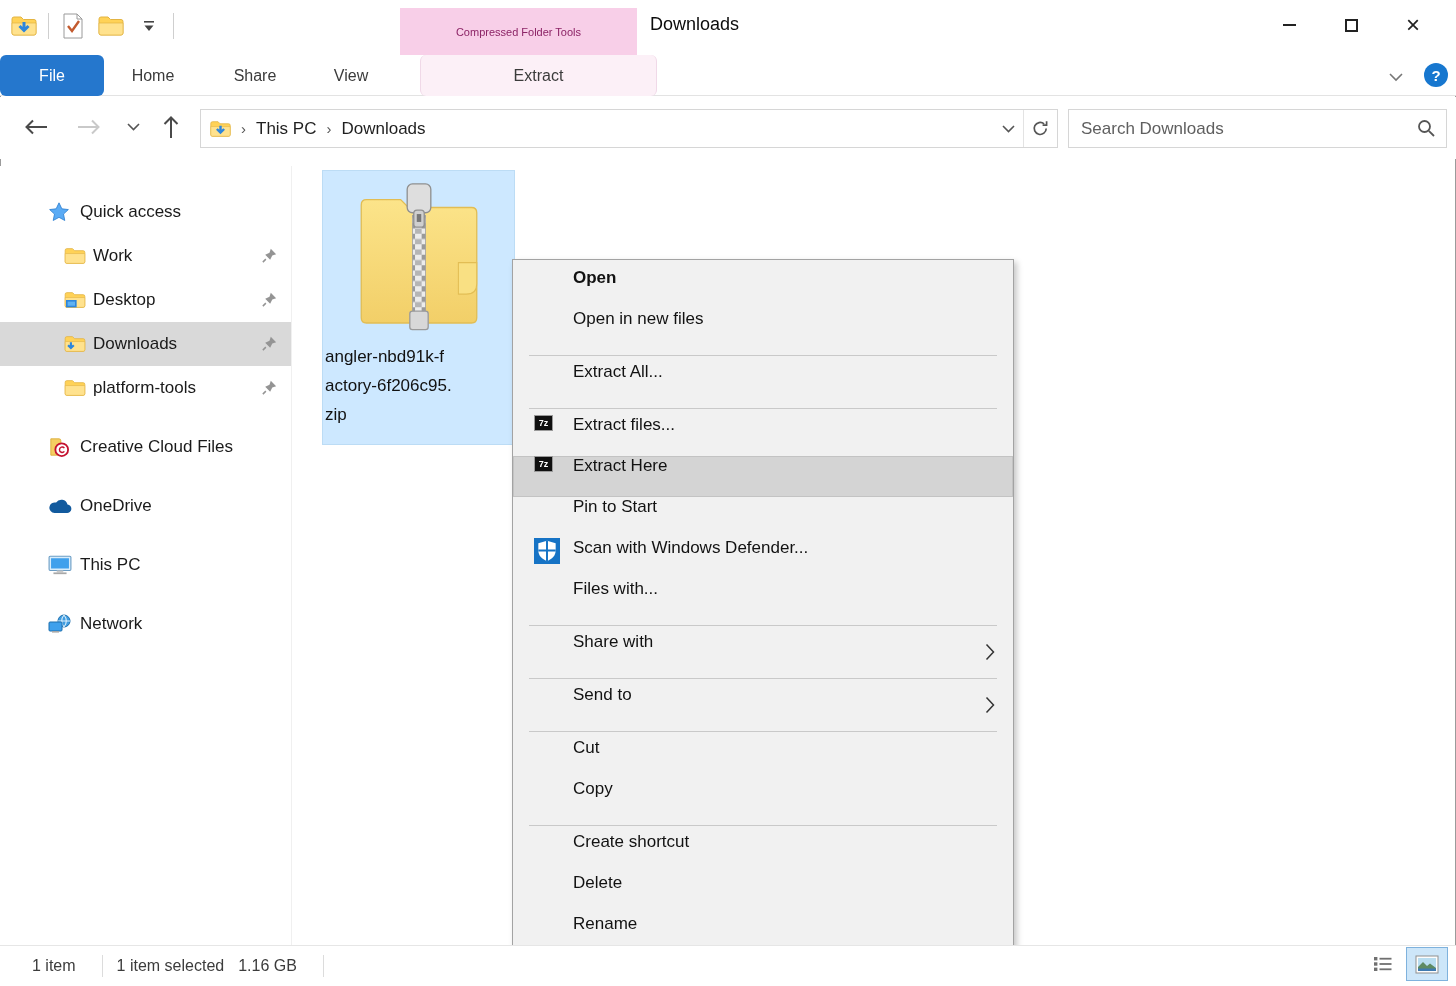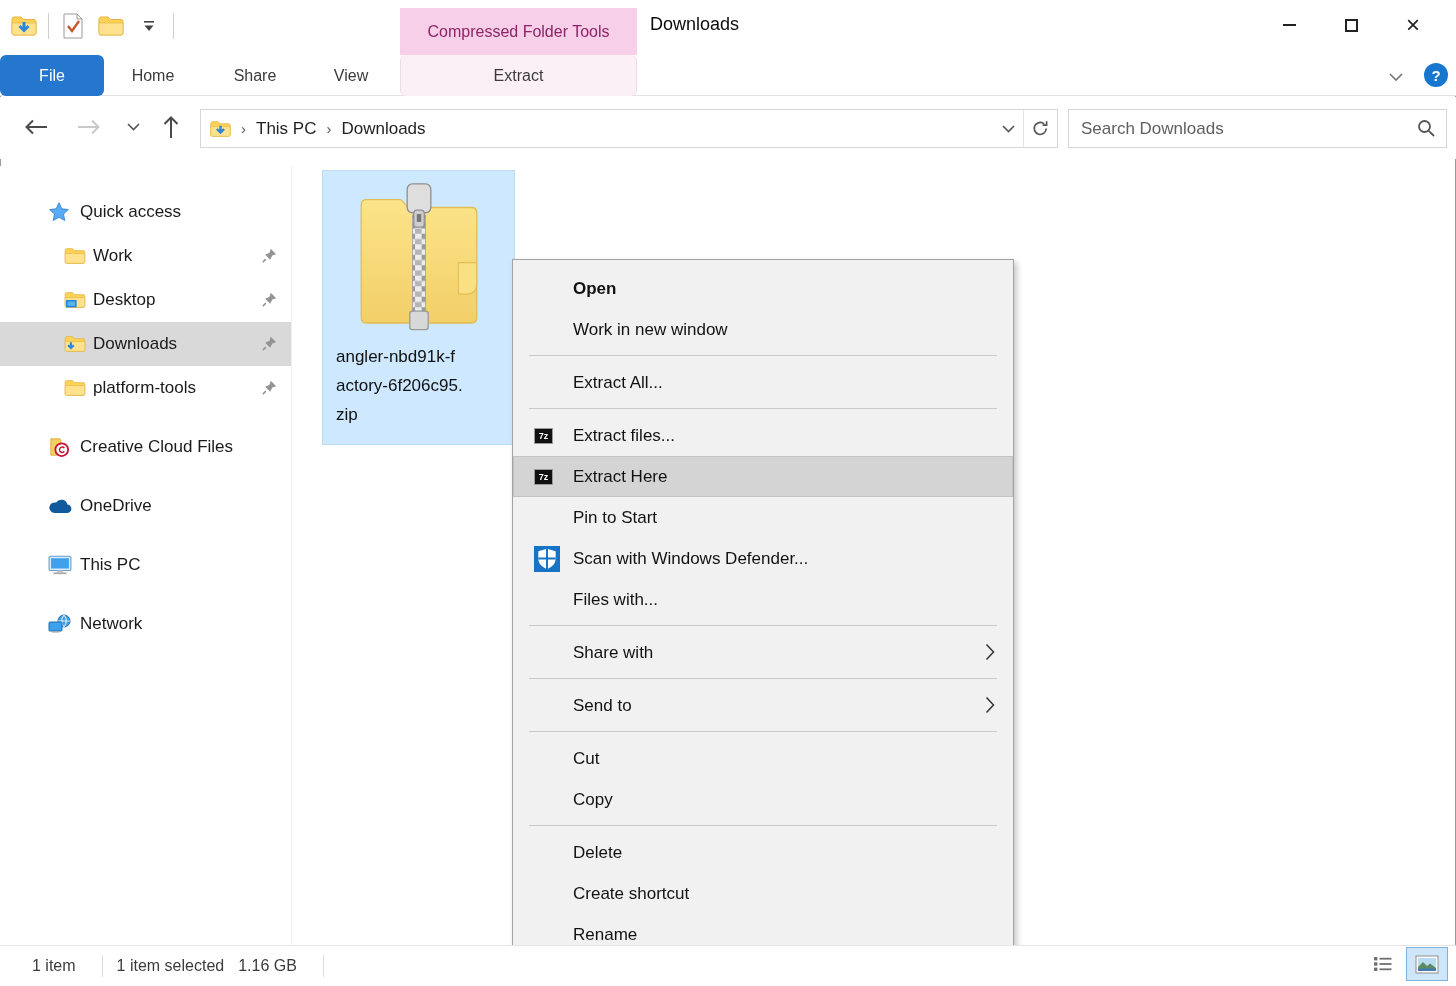--- a/index.html
+++ b/index.html
@@ -15,33 +15,33 @@
   .qat-btn { width:28px; height:28px; display:flex; align-items:center; justify-content:center; }
   .win-title { position:absolute; left:650px; top:14px; font-size:18px; color:#0b0b0b; }
   .caption-btns { position:absolute; right:12px; top:6px; display:flex; }
   .cap-btn { width:62px; height:38px; display:flex; align-items:center; justify-content:center; color:#222; }
   .cap-min .bar { width:13px; height:2px; background:#222; }
   .cap-max .box { width:13px; height:13px; border:2px solid #222; }
   .cap-close { font-size:24px; line-height:1; }
 
   
   .ctx-header { position:absolute; left:400px; top:8px; width:237px; height:47px;
-                background:#f8cfe8; color:#8c2466; font-size:16px;
+                background:#f8cfe8; color:#8c2466; font-size:11px;
                 display:flex; align-items:center; justify-content:center; }
 
   
   .tabrow { position:absolute; left:0; top:55px; width:1456px; height:41px;
             border-bottom:1px solid #e3e3e3; background:#fff; }
   .tab { position:absolute; top:0; height:41px; display:flex; align-items:center;
          justify-content:center; font-size:16px; color:#3b3b3b;border-radius:6px; }
   .tab-file { left:0; width:104px; background:#2577cd; color:#fff; }
   .tab-home { left:117px; width:72px; }
   .tab-share { left:219px; width:72px; }
   .tab-view { left:315px; width:72px; }
-  .tab-extract { left:400px; width:237px; background:#fcf0f7;
+  .tab-extract { left:420px; width:237px; background:#fcf0f7;
                  border-left:1px solid #f0d9e8; border-right:1px solid #f0d9e8; }
   .ribbon-collapse { position:absolute; left:1383px; top:64px; width:26px; height:26px;
                      display:flex; align-items:center; justify-content:center; }
   .help-btn { position:absolute; left:1424px; top:63px; width:24px; height:24px; border-radius:50%;
               background:#1777cf; color:#fff; font-size:15px; font-weight:bold;
               display:flex; align-items:center; justify-content:center; }
 
   
   .addr-row { position:absolute; left:0; top:97px; width:1456px; height:62px; background:#fff; }
   .nav-btn { position:absolute; top:14px; width:32px; height:32px; display:flex; align-items:center; justify-content:center; }
@@ -71,27 +71,27 @@
   .side-item.lvl1 .ico { left:64px; }
   .side-item.lvl0 .lbl { margin-left:80px; }
   .side-item.lvl1 .lbl { margin-left:93px; }
   .side-item .pin { position:absolute; right:14px; top:14px; }
   .side-item.gap { margin-top:15px; }
 
   
   .tile { position:absolute; left:322px; top:170px; width:193px; height:275px;
           background:#cde8ff; border:1px solid #bcdcf5; }
   .tile .zipicon { display:block; margin:10px auto 0; }
-  .tile .fname { padding:3px 13px 0; font-size:17px; line-height:29px; color:#111; text-align:left; }
+  .tile .fname { padding:3px 2px 0; font-size:17px; line-height:29px; color:#111; text-align:left; }
 
   
   .menu { position:absolute; left:512px; top:259px; width:502px; height:727px; overflow:hidden;
           background:#f1f1f1; border:1px solid #a3a3a3; box-shadow:3px 3px 6px rgba(0,0,0,.22);
           padding-top:8px; }
-  .menu-item { position:relative; height:41px; display:flex; align-items:center; font-size:17px; color:#121212; }
+  .menu-item { position:relative; height:41px; display:flex; align-items:flex-start; font-size:17px; color:#121212; }
   .menu-item .mi-label { margin-left:60px; }
   .menu-item.bold .mi-label { font-weight:bold; }
   .menu-item.hl { background:#d4d4d4; box-shadow:inset 0 0 0 1px #c3c3c3; }
   .menu-item .mi-ico { position:absolute; left:21px; display:flex; }
   .menu-item .mi-sub { position:absolute; right:18px; top:11px; }
   .menu-sep { height:1px; background:#c9c9c9; margin:5px 16px 6px 16px; }
   .sevenzip { width:19px; height:16px; background:#101010; border:1px solid #9a9a9a;
               color:#fff; font-size:9px; font-weight:bold; display:flex; align-items:center; justify-content:center; }
 
   
@@ -383,21 +383,21 @@
       <div>actory-6f206c95.</div>
       <div>zip</div>
     </div>
   </div>
 
   <div class="menu">
     <div class="menu-item bold">
       <span class="mi-label">Open</span>
     </div>
     <div class="menu-item">
-      <span class="mi-label">Work in new window</span>
+      <span class="mi-label">Open in new files</span>
     </div>
     <div class="menu-sep"></div>
     <div class="menu-item">
       <span class="mi-label">Extract All...</span>
     </div>
     <div class="menu-sep"></div>
     <div class="menu-item">
       <span class="mi-ico sevenzip">7z</span>
       <span class="mi-label">Extract files...</span>
     </div>
@@ -441,24 +441,24 @@
     </div>
     <div class="menu-sep"></div>
     <div class="menu-item">
       <span class="mi-label">Cut</span>
     </div>
     <div class="menu-item">
       <span class="mi-label">Copy</span>
     </div>
     <div class="menu-sep"></div>
     <div class="menu-item">
+      <span class="mi-label">Create shortcut</span>
+    </div>
+    <div class="menu-item">
       <span class="mi-label">Delete</span>
-    </div>
-    <div class="menu-item">
-      <span class="mi-label">Create shortcut</span>
     </div>
     <div class="menu-item">
       <span class="mi-label">Rename</span>
     </div>
   </div>
 
   <div class="statusbar">
     <span class="st">1 item</span>
     <span class="sdiv"></span>
     <span class="st2">1 item selected</span>

